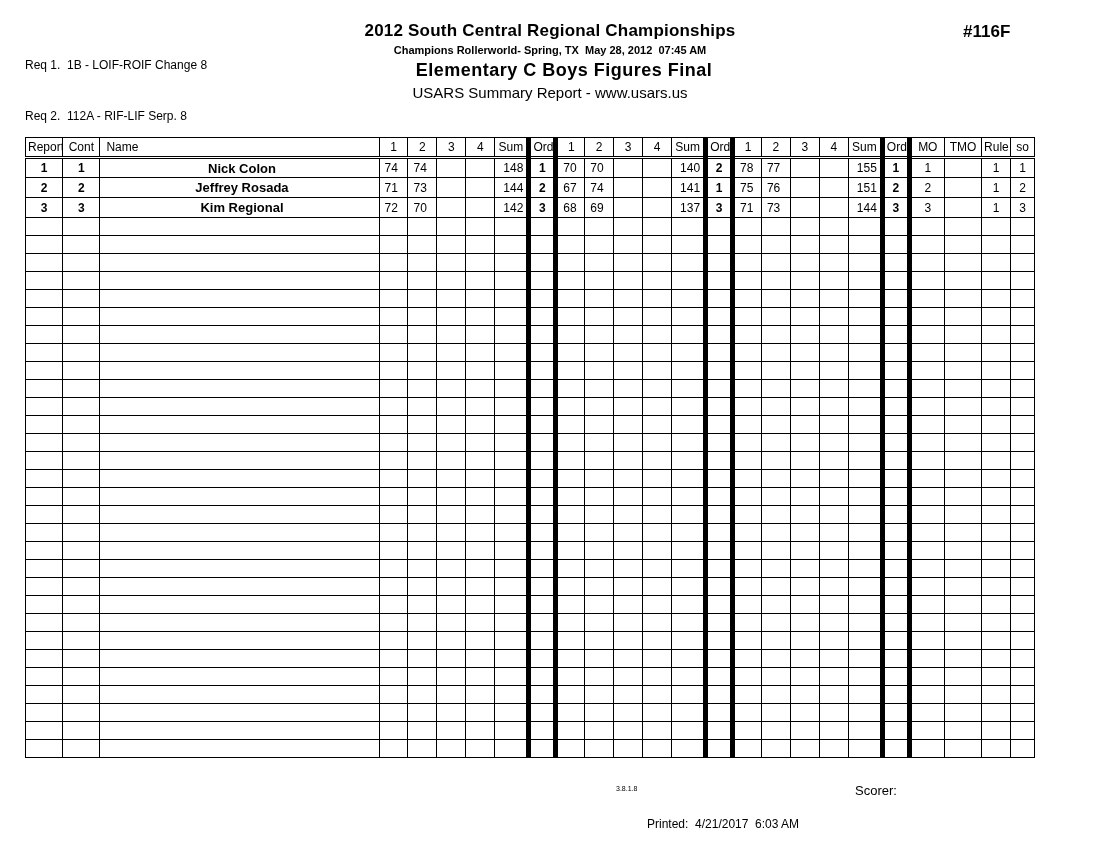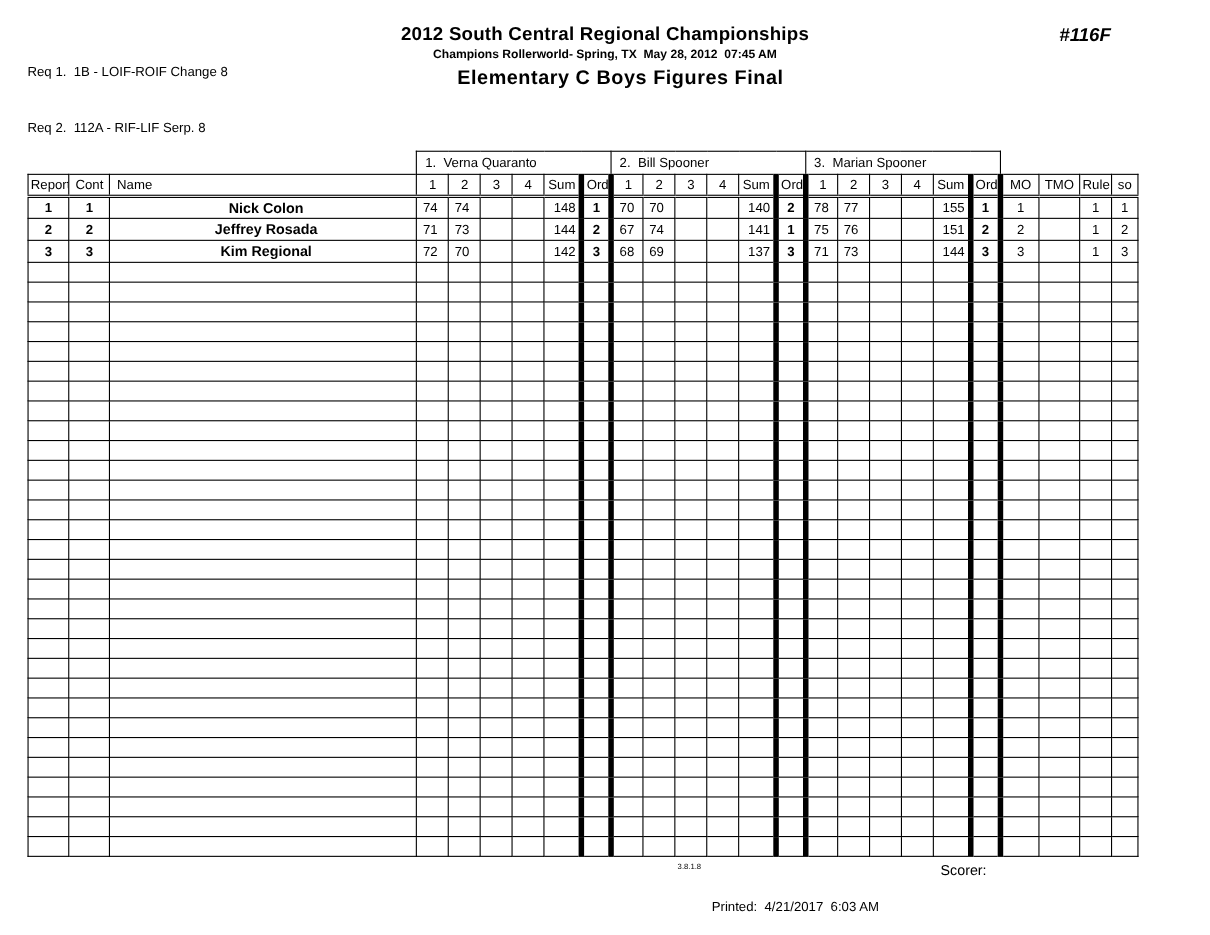--- a/index.html
+++ b/index.html
@@ -7,21 +7,21 @@
   body { font-family: "Liberation Sans", sans-serif; color: #000; position: relative; }
   .page { position: absolute; left: 0; top: 0; width: 1100px; height: 850px; background: #fff; }
 
   
   .req-block { position: absolute; left: 25px; top: 23px; font-size: 12px; line-height: 17px; white-space: pre; }
   .center-head { position: absolute; left: 0; right: 0; top: 21px; text-align: center; }
   .title { font-size: 17px; font-weight: bold; letter-spacing: 0.2px; }
   .venue { font-size: 11px; margin-top: 3px; white-space: pre; font-weight: bold; }
   .event { font-size: 18px; font-weight: bold; margin-top: 4px; letter-spacing: 0.5px; padding-left: 28px; }
   .report { font-size: 15px; margin-top: 3px; }
-  .docnum { position: absolute; left: 963px; top: 22px; font-size: 17px; font-weight: bold; font-style: italic; }
+  .docnum { position: absolute; left: 963px; top: 22px; font-size: 17px; font-weight: bold; }
 
   
   .tablewrap { position: absolute; left: 25px; top: 137px; }
   table { border-collapse: collapse; table-layout: fixed; width: 1010px; font-size: 12px; }
   td { border: 1px solid #000; height: 18px; overflow: hidden; white-space: nowrap; padding: 0 2px; }
   tr.boxrow { height: 21px; }
   tr.boxrow td.spacer { border: none; }
   td.judgebox { text-align: left; padding-left: 7px; white-space: pre; }
   tr.hdrrow { height: 20px; }
   tr.hdrrow td { border-bottom: 3px double #000; text-align: center; }
@@ -47,20 +47,21 @@
 
   <div class="req-block">
     <div>Req 1.  1B - LOIF-ROIF Change 8</div>
     <div>Req 2.  112A - RIF-LIF Serp. 8</div>
   </div>
 
   <div class="center-head">
     <div class="title">2012 South Central Regional Championships</div>
     <div class="venue">Champions Rollerworld- Spring, TX  May 28, 2012  07:45 AM</div>
     <div class="event">Elementary C Boys Figures Final</div>
+    <div class="report">USARS Summary Report - www.usars.us</div>
   </div>
 
   <div class="docnum">#116F</div>
 
   <div class="tablewrap">
     <table>
         <colgroup>
           <col style="width: 36px;">
           <col style="width: 36px;">
           <col style="width: 270px;">
@@ -81,27 +82,20 @@
           <col style="width: 28px;">
           <col style="width: 28px;">
           <col style="width: 33px;">
           <col style="width: 26px;">
           <col style="width: 34px;">
           <col style="width: 36px;">
           <col style="width: 28px;">
           <col style="width: 23px;">
         </colgroup>
         <tbody>
-          <tr class="boxrow">
-            <td class="spacer" colspan="3"></td>
-            <td class="judgebox" colspan="6">1.  Verna Quaranto</td>
-            <td class="judgebox" colspan="6">2.  Bill Spooner</td>
-            <td class="judgebox" colspan="6">3.  Marian Spooner</td>
-            <td class="spacer" colspan="4"></td>
-          </tr>
           <tr class="hdrrow">
             <td>Report</td>
             <td>Cont</td>
             <td class="nm-h">Name</td>
             <td>1</td>
             <td>2</td>
             <td>3</td>
             <td>4</td>
             <td>Sum</td>
             <td class="ord">Ord</td>

